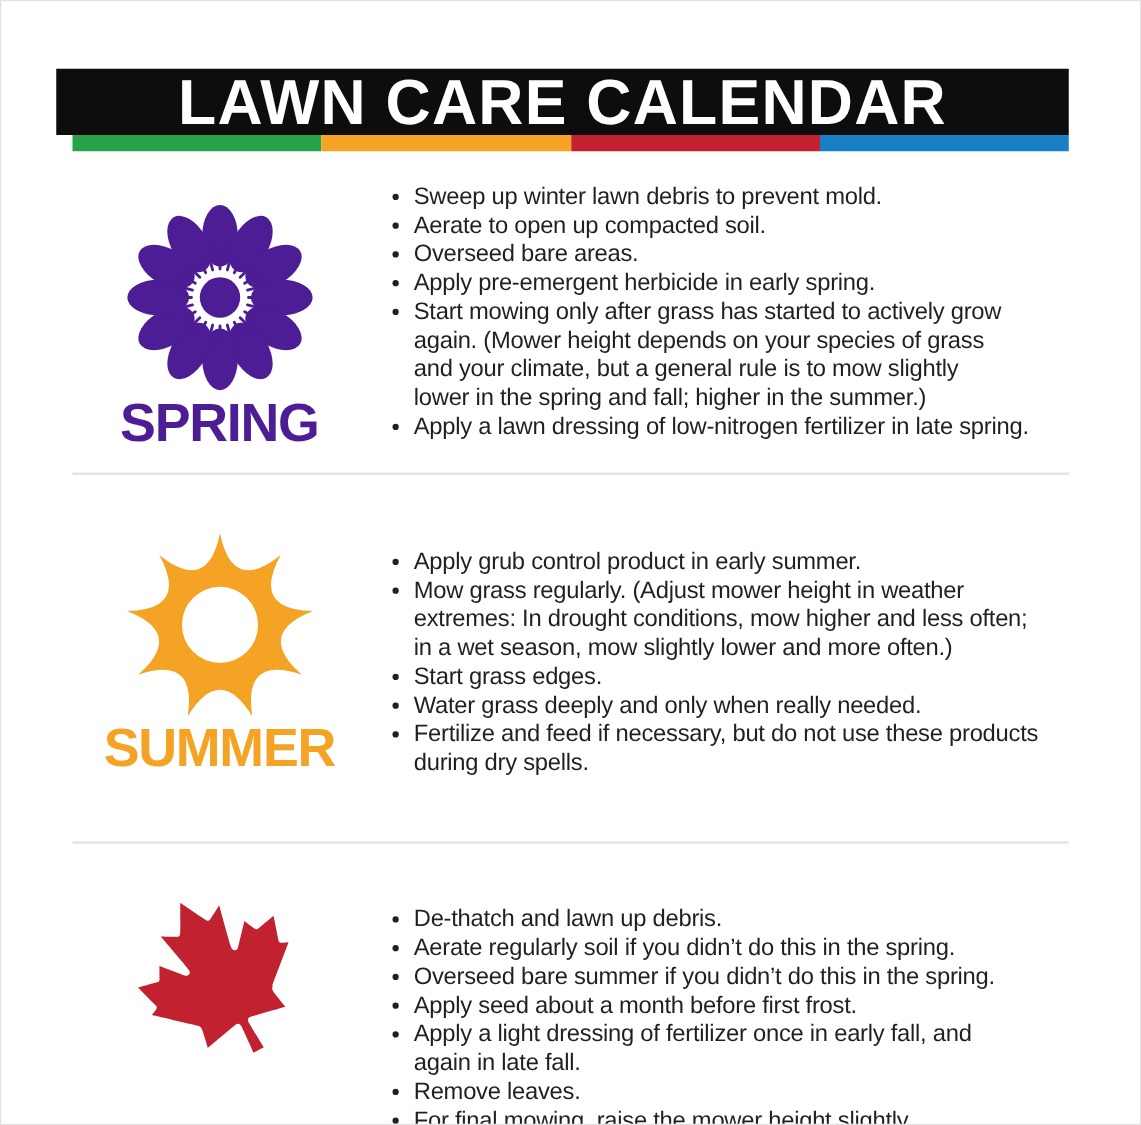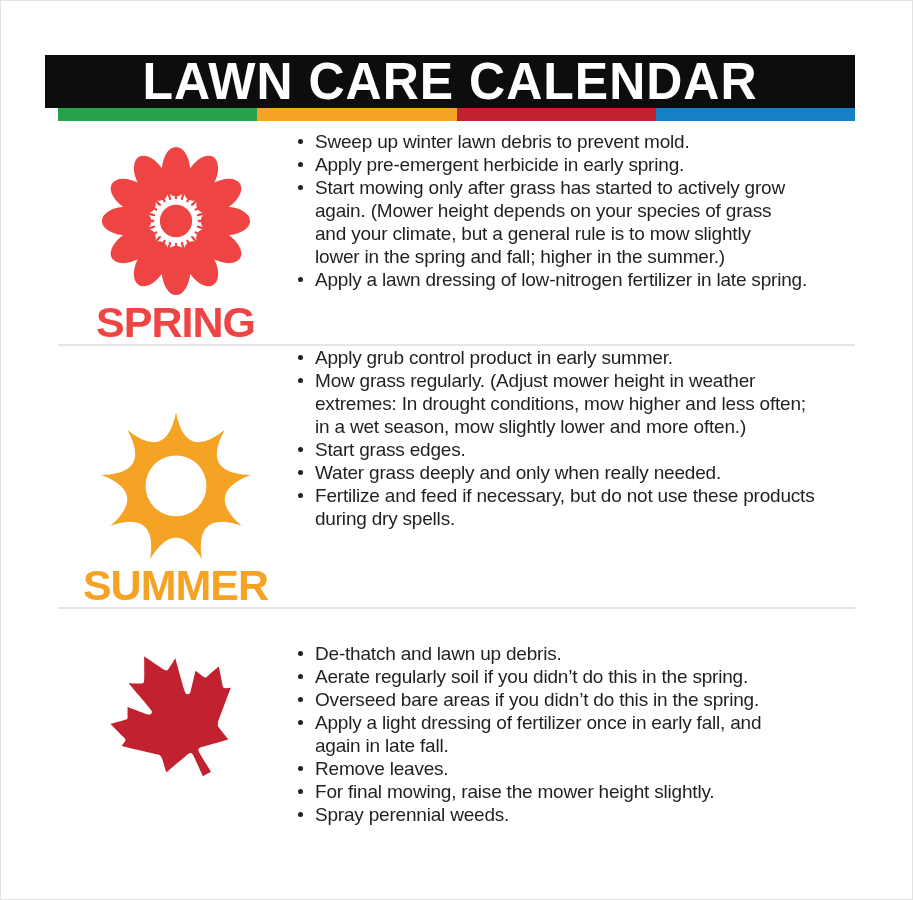--- a/index.html
+++ b/index.html
@@ -37,21 +37,21 @@
     width:235px; flex:none;
     display:flex; flex-direction:column; align-items:center;
   }
   .season-label {
     font-weight:bold;
     font-size:43px;
     letter-spacing:-1px;
     line-height:1;
   }
   .section-body { flex:1 1 auto; min-width:0; padding-right:10px; }
-  ul.task-list { list-style:none; margin:0; padding:0; }
+  ul.task-list { list-style:none; margin:16px; padding:0; }
   ul.task-list li {
     position:relative;
     padding-left:22px;
     font-size:19px;
     line-height:23px;
     letter-spacing:-0.2px;
     color:#231f20;
     white-space:pre;
   }
   ul.task-list li::before {
@@ -60,22 +60,22 @@
     width:5px; height:5px; border-radius:50%;
     background:#231f20;
   }
   .divider { height:2px; background:#e4e4e4; margin:0 57px; }
 
   
   .section--spring .section-left { padding-top:24px; }
   .section--spring .section-body { padding-top:9px; padding-bottom:9px; }
   .section--spring .season-label { margin-top:4px; }
 
-  .section--summer .section-left { padding-top:58px; }
-  .section--summer .section-body { padding-bottom:35px; }
+  .section--summer .section-left { padding-top:38px; }
+  .section--summer .section-body { padding-top:42px; padding-bottom:35px; }
   .section--summer .season-label { margin-top:-8px; }
 
   .section--fall .section-left { padding-top:26px; }
   .section--fall .section-body { padding-top:33px; padding-bottom:10px; }
   .section--fall .season-label { margin-top:-2px; }
 
   .icon-svg { display:block; }
 </style>
 </head>
 <body>
@@ -86,21 +86,21 @@
     <div class="header-title" style="color: rgb(255, 255, 255);">LAWN CARE CALENDAR</div>
   </div>
   <div class="stripe">
     <div class="stripe-seg" style="background-color: rgb(39, 162, 75);"></div>
     <div class="stripe-seg" style="background-color: rgb(245, 163, 37);"></div>
     <div class="stripe-seg" style="background-color: rgb(194, 33, 47);"></div>
     <div class="stripe-seg" style="background-color: rgb(23, 128, 196);"></div>
   </div>
 
   <div class="section section--spring">
-    <div class="section-left" style="color: #ef4444;">
+    <div class="section-left" style="color: #4c1d95; justify-content: center;">
       <svg class="icon-svg" width="152" height="152" viewBox="0 0 160 160" fill="currentColor" stroke="none">
         <g>
           <ellipse cx="80" cy="28" rx="15" ry="26" transform="rotate(0 80 80)"></ellipse>
           <ellipse cx="80" cy="28" rx="15" ry="26" transform="rotate(30 80 80)"></ellipse>
           <ellipse cx="80" cy="28" rx="15" ry="26" transform="rotate(60 80 80)"></ellipse>
           <ellipse cx="80" cy="28" rx="15" ry="26" transform="rotate(90 80 80)"></ellipse>
           <ellipse cx="80" cy="28" rx="15" ry="26" transform="rotate(120 80 80)"></ellipse>
           <ellipse cx="80" cy="28" rx="15" ry="26" transform="rotate(150 80 80)"></ellipse>
           <ellipse cx="80" cy="28" rx="15" ry="26" transform="rotate(180 80 80)"></ellipse>
           <ellipse cx="80" cy="28" rx="15" ry="26" transform="rotate(210 80 80)"></ellipse>
@@ -135,20 +135,22 @@
           <line x1="80" y1="44" x2="80" y2="56" transform="rotate(330 80 80)"></line>
           <line x1="80" y1="44" x2="80" y2="56" transform="rotate(345 80 80)"></line>
         </g>
         <circle cx="80" cy="80" r="17"></circle>
       </svg>
       <div class="season-label">SPRING</div>
     </div>
     <div class="section-body">
       <ul class="task-list">
         <li>Sweep up winter lawn debris to prevent mold.</li>
+        <li>Aerate to open up compacted soil.</li>
+        <li>Overseed bare areas.</li>
         <li>Apply pre-emergent herbicide in early spring.</li>
         <li>Start mowing only after grass has started to actively grow
 again. (Mower height depends on your species of grass
 and your climate, but a general rule is to mow slightly
 lower in the spring and fall; higher in the summer.)</li>
         <li>Apply a lawn dressing of low-nitrogen fertilizer in late spring.</li>
       </ul>
     </div>
   </div>
 
@@ -185,21 +187,22 @@
       <svg class="icon-svg" width="162" height="162" viewBox="-50 -50 612 612" fill="currentColor">
         <g transform="rotate(-28 256 256)">
           <path d="M383.8 351.7c2.5-2.5 105.2-92.4 105.2-92.4l-17.5-7.5c-10-4.9-7.4-11.5-5-17.4 2.4-7.6 20.1-67.3 20.1-67.3s-47.7 10-57.7 12.5c-7.5 2.4-10-2.5-12.5-7.5s-15-32.4-15-32.4-52.6 59.9-55.1 62.3c-10 7.5-20.1 0-17.6-10 0-10 27.6-129.6 27.6-129.6s-30.1 17.4-40.1 22.4c-7.5 5-12.6 5-17.6-5C293.5 72.3 255.9 0 255.9 0s-37.5 72.3-42.5 79.8c-5 10-10 10-17.6 5-10-5-40.1-22.4-40.1-22.4s27.6 119.6 27.6 129.6c2.5 10-7.5 17.5-17.6 10-2.5-2.5-55.1-62.3-55.1-62.3S96.1 167 93.6 172s-5 9.9-12.5 7.5C71 177 23.4 167 23.4 167s17.6 59.7 20.1 67.3c2.4 6 5 12.5-5 17.4L21 259.3s102.6 89.9 105.2 92.4c5.1 5 10 7.5 7.5 22.5-2.5 15-10.1 52.6-10.1 52.6s95.2-20.1 105.2-22.6c8.9-1.8 15 2.5 15 12.5s-5 87.5-5 87.5h35s-5-77.5-5-87.5 6.1-14.3 15-12.5c10 2.5 105.2 22.6 105.2 22.6s-7.6-37.6-10.1-52.6 2.4-17.5 7.5-22.5z"></path>
         </g>
       </svg>
     </div>
     <div class="section-body">
       <ul class="task-list">
         <li>De-thatch and lawn up debris.</li>
         <li>Aerate regularly soil if you didn’t do this in the spring.</li>
-        <li>Overseed bare areas if you didn’t do this in the spring.</li>
+        <li>Overseed bare summer if you didn’t do this in the spring.</li>
+        <li>Apply seed about a month before first frost.</li>
         <li>Apply a light dressing of fertilizer once in early fall, and
 again in late fall.</li>
         <li>Remove leaves.</li>
         <li>For final mowing, raise the mower height slightly.</li>
         <li>Spray perennial weeds.</li>
       </ul>
     </div>
   </div>
 
 </div>

